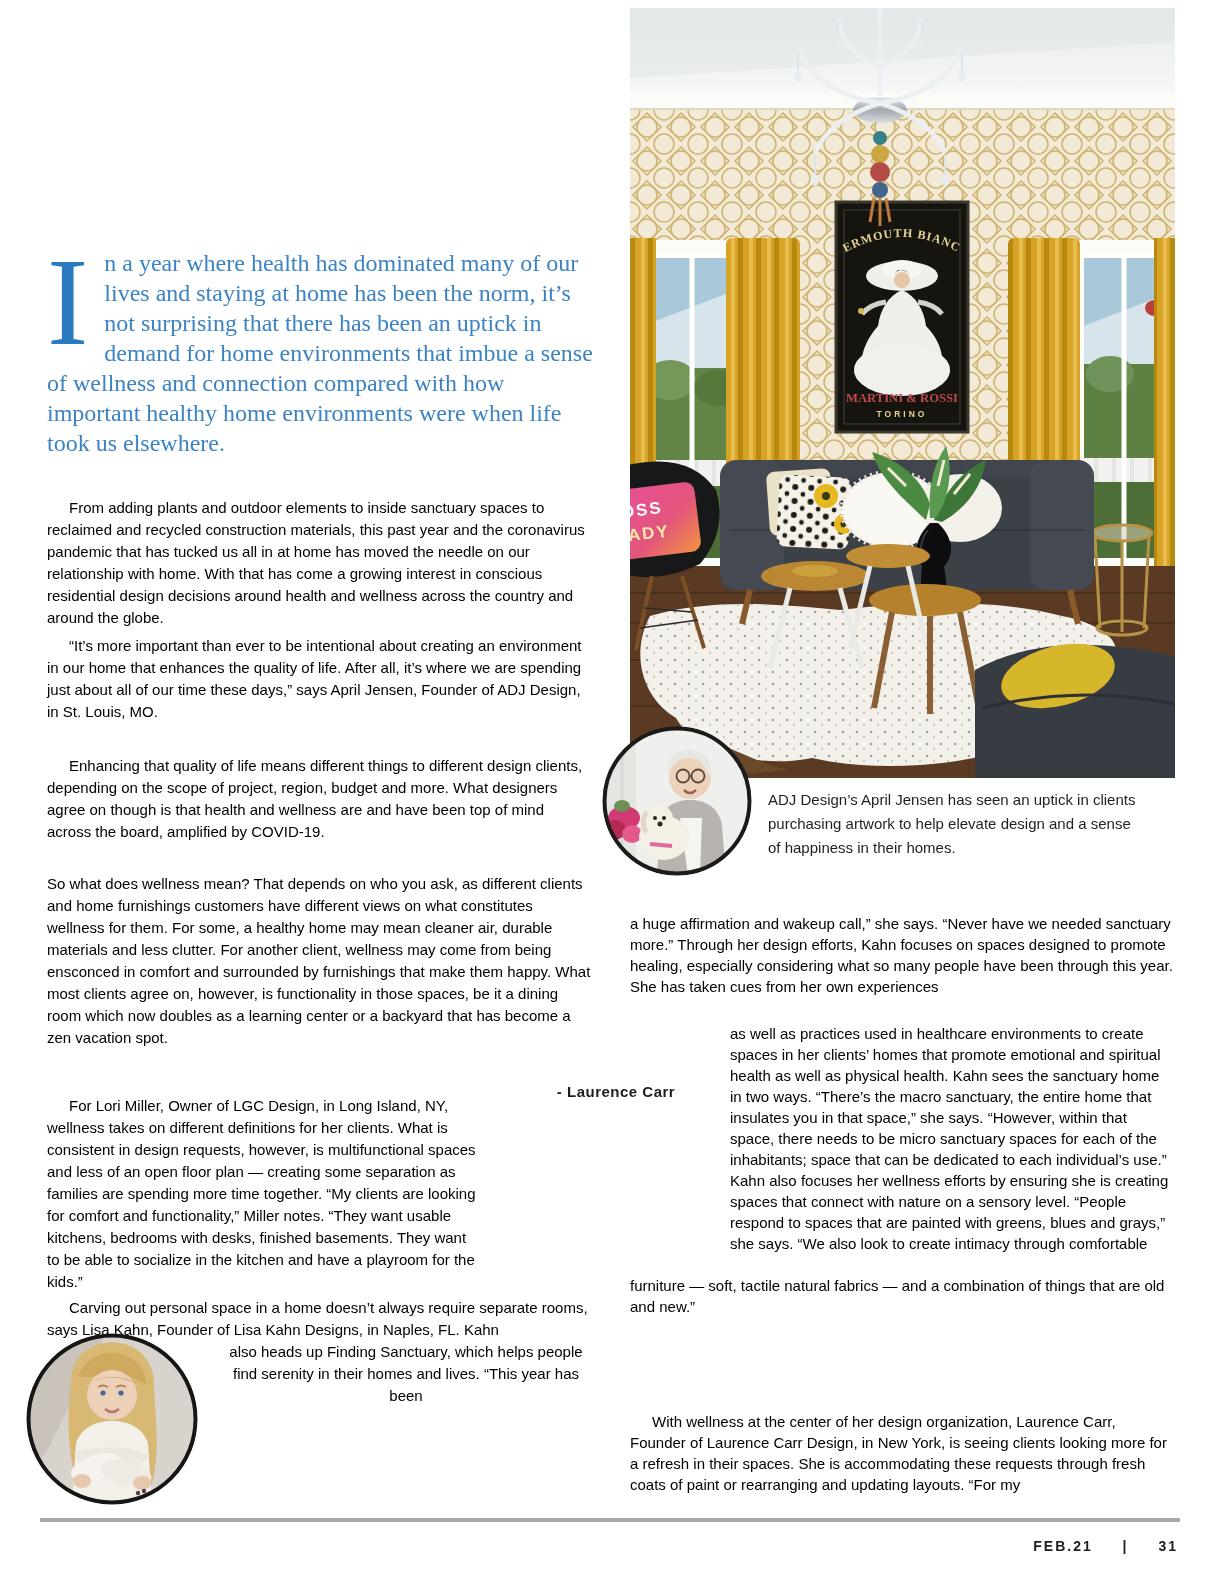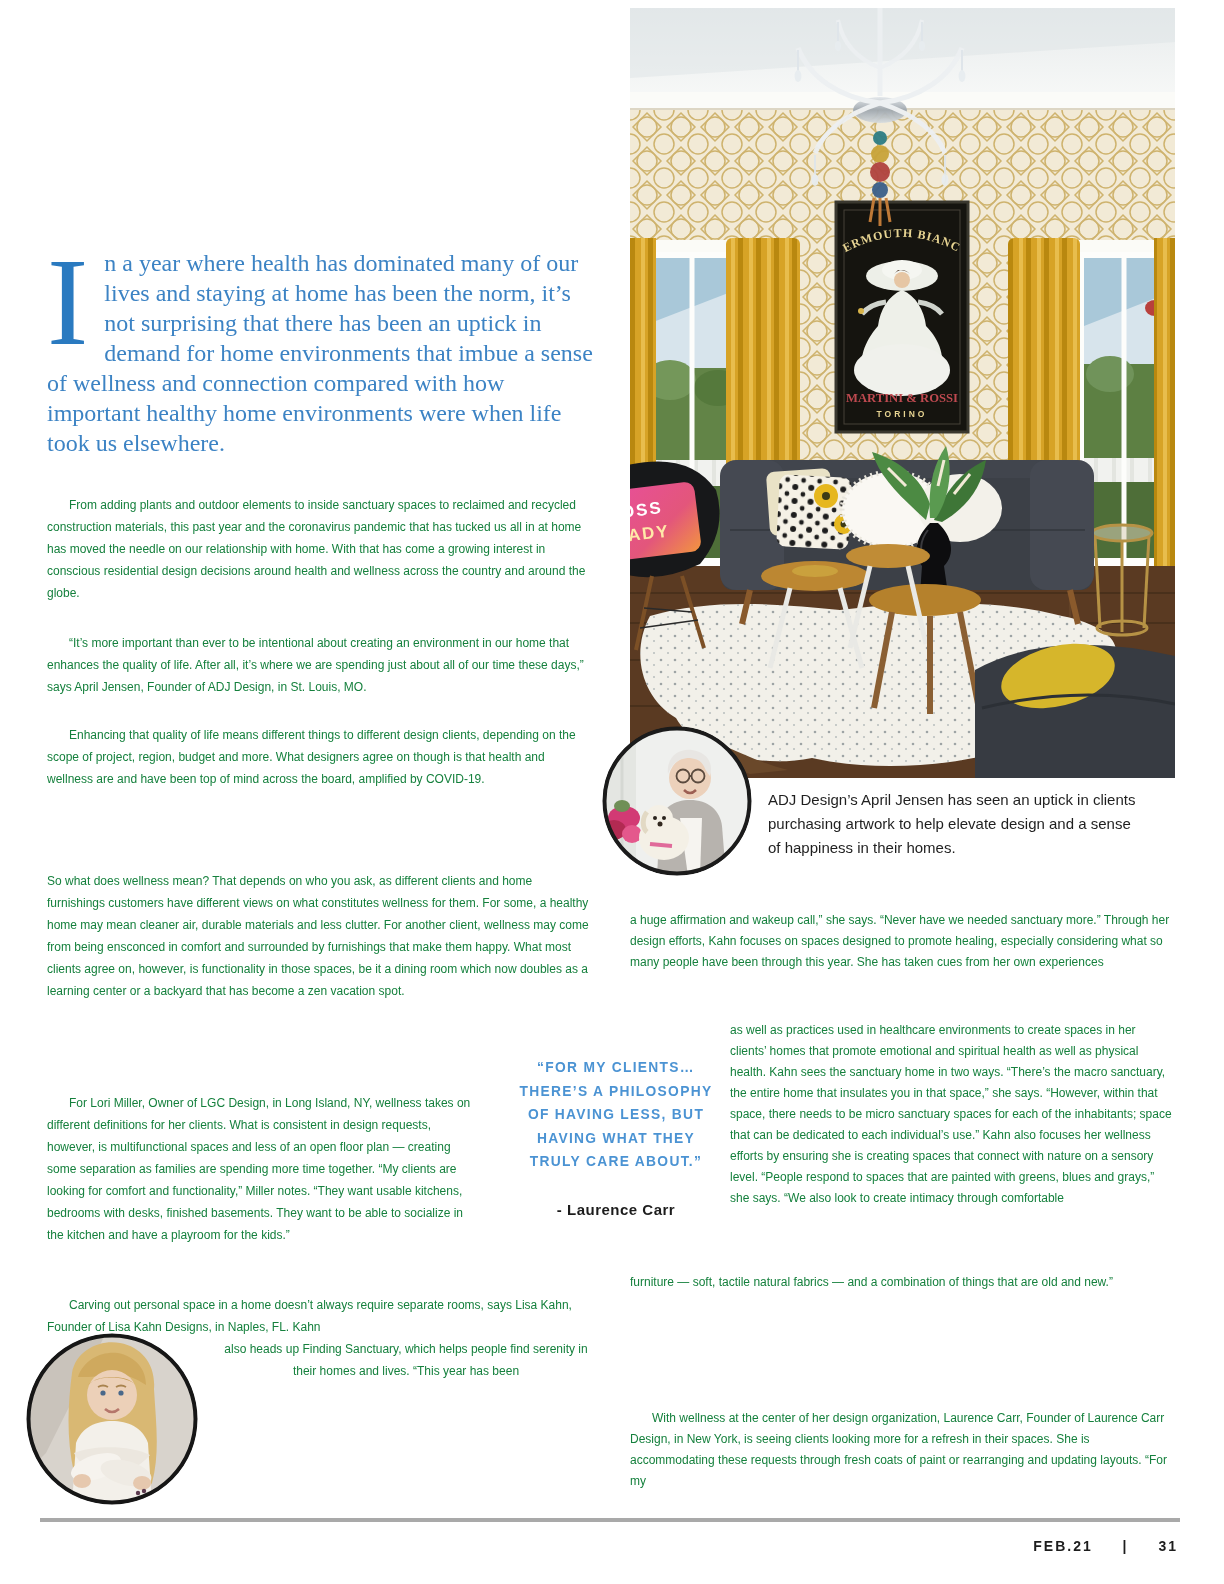--- a/index.html
+++ b/index.html
@@ -5,21 +5,21 @@
   html,body{margin:0;padding:0;background:#ffffff;}
   .page{position:relative;width:1224px;height:1584px;background:#ffffff;overflow:hidden;
         font-family:"Liberation Sans", sans-serif;}
   
   .intro{position:absolute;left:47px;top:248px;width:556px;
          font-family:"Liberation Serif", serif;font-size:24px;line-height:30px;
          color:#3c83c4;}
   .dropcap{float:left;font-family:"Liberation Serif", serif;font-size:124px;line-height:98px;
            color:#2a7ac0;margin:6px 16px 0 0;font-weight:400;}
   
-  .bodyp{position:absolute;color:#15803d;font-size:12px;line-height:22px;width:545px;left:47px;}
+  .bodyp{position:absolute;color:#000000;font-size:15px;line-height:22px;width:545px;left:47px;}
   .ind{text-indent:22px;}
   .rp{line-height:21px;left:630px;}
   .heading{position:absolute;left:47px;top:812px;font-family:"DejaVu Serif", serif;
            font-style:italic;font-weight:700;font-size:31px;color:#101010;letter-spacing:.5px;}
   
   .pullquote{position:absolute;left:512px;top:1056px;width:208px;text-align:center;}
   .pq-text{color:#4b93d3;font-weight:700;font-size:13.8px;line-height:23.5px;letter-spacing:1.3px;}
   .pq-attr{margin-top:27px;color:#1c1c1c;font-weight:700;font-size:15px;letter-spacing:.5px;}
   
   .caption{position:absolute;font-weight:400;color:#1f1f1f;font-size:15px;line-height:24px;}
@@ -305,28 +305,27 @@
       </g>
     </svg>
   </div>
 
   <div class="intro">
     <span class="dropcap">I</span><span>n a year where health has dominated many of our lives and staying at home has been the norm, it’s not surprising that there has been an uptick in demand for home environments that imbue a sense of wellness and connection compared with how important healthy home environments were when life took us elsewhere.</span>
   </div>
 
   <p class="bodyp ind" style="top:482px">From adding plants and outdoor elements to inside sanctuary spaces to reclaimed and recycled construction materials, this past year and the coronavirus pandemic that has tucked us all in at home has moved the needle on our relationship with home. With that has come a growing interest in conscious residential design decisions around health and wellness across the country and around the globe.</p>
   <p class="bodyp ind" style="top:620px">“It’s more important than ever to be intentional about creating an environment in our home that enhances the quality of life. After all, it’s where we are spending just about all of our time these days,” says April Jensen, Founder of ADJ Design, in St. Louis, MO.</p>
-  <p class="bodyp ind" style="top:712px">Enhancing that quality of life means different things to different design clients, depending on the scope of project, region, budget and more. What designers agree on though is that health and wellness are and have been top of mind across the board, amplified by COVID-19.</p>
+  <p class="bodyp ind" style="top:740px">Enhancing that quality of life means different things to different design clients, depending on the scope of project, region, budget and more. What designers agree on though is that health and wellness are and have been top of mind across the board, amplified by COVID-19.</p>
   <p class="bodyp" style="top:858px">So what does wellness mean? That depends on who you ask, as different clients and home furnishings customers have different views on what constitutes wellness for them. For some, a healthy home may mean cleaner air, durable materials and less clutter. For another client, wellness may come from being ensconced in comfort and surrounded by furnishings that make them happy. What most clients agree on, however, is functionality in those spaces, be it a dining room which now doubles as a learning center or a backyard that has become a zen vacation spot.</p>
   <p class="bodyp ind" style="top:1080px;width:432px">For Lori Miller, Owner of LGC Design, in Long Island, NY, wellness takes on different definitions for her clients. What is consistent in design requests, however, is multifunctional spaces and less of an open floor plan — creating some separation as families are spending more time together. “My clients are looking for comfort and functionality,” Miller notes. “They want usable kitchens, bedrooms with desks, finished basements. They want to be able to socialize in the kitchen and have a playroom for the kids.”</p>
   <p class="bodyp ind" style="top:1282px">Carving out personal space in a home doesn’t always require separate rooms, says Lisa Kahn, Founder of Lisa Kahn Designs, in Naples, FL. Kahn</p>
   <p class="bodyp" style="top:1326px;left:222px;width:368px;text-align:center">also heads up Finding Sanctuary, which helps people find serenity in their homes and lives. “This year has been</p>
 
   <div class="pullquote">
-    <div class="pq-text">“FOR MY CLIENTS… THERE’S A PHILOSOPHY OF HAVING LESS, BUT HAVING WHAT THEY TRULY CARE ABOUT.”</div>
     <div class="pq-attr">- Laurence Carr</div>
   </div>
 
   <p class="bodyp rp" style="top:898px">a huge affirmation and wakeup call,” she says. “Never have we needed sanctuary more.” Through her design efforts, Kahn focuses on spaces designed to promote healing, especially considering what so many people have been through this year. She has taken cues from her own experiences</p>
   <p class="bodyp rp" style="top:1008px;left:730px;width:445px">as well as practices used in healthcare environments to create spaces in her clients’ homes that promote emotional and spiritual health as well as physical health. Kahn sees the sanctuary home in two ways. “There’s the macro sanctuary, the entire home that insulates you in that space,” she says. “However, within that space, there needs to be micro sanctuary spaces for each of the inhabitants; space that can be dedicated to each individual’s use.” Kahn also focuses her wellness efforts by ensuring she is creating spaces that connect with nature on a sensory level. “People respond to spaces that are painted with greens, blues and grays,” she says. “We also look to create intimacy through comfortable</p>
   <p class="bodyp rp" style="top:1260px">furniture — soft, tactile natural fabrics — and a combination of things that are old and new.”</p>
   <p class="bodyp rp ind" style="top:1396px">With wellness at the center of her design organization, Laurence Carr, Founder of Laurence Carr Design, in New York, is seeing clients looking more for a refresh in their spaces. She is accommodating these requests through fresh coats of paint or rearranging and updating layouts. “For my</p>
 
   <div class="circle-photo april">
     <svg width="150" height="150" viewBox="0 0 150 150">

